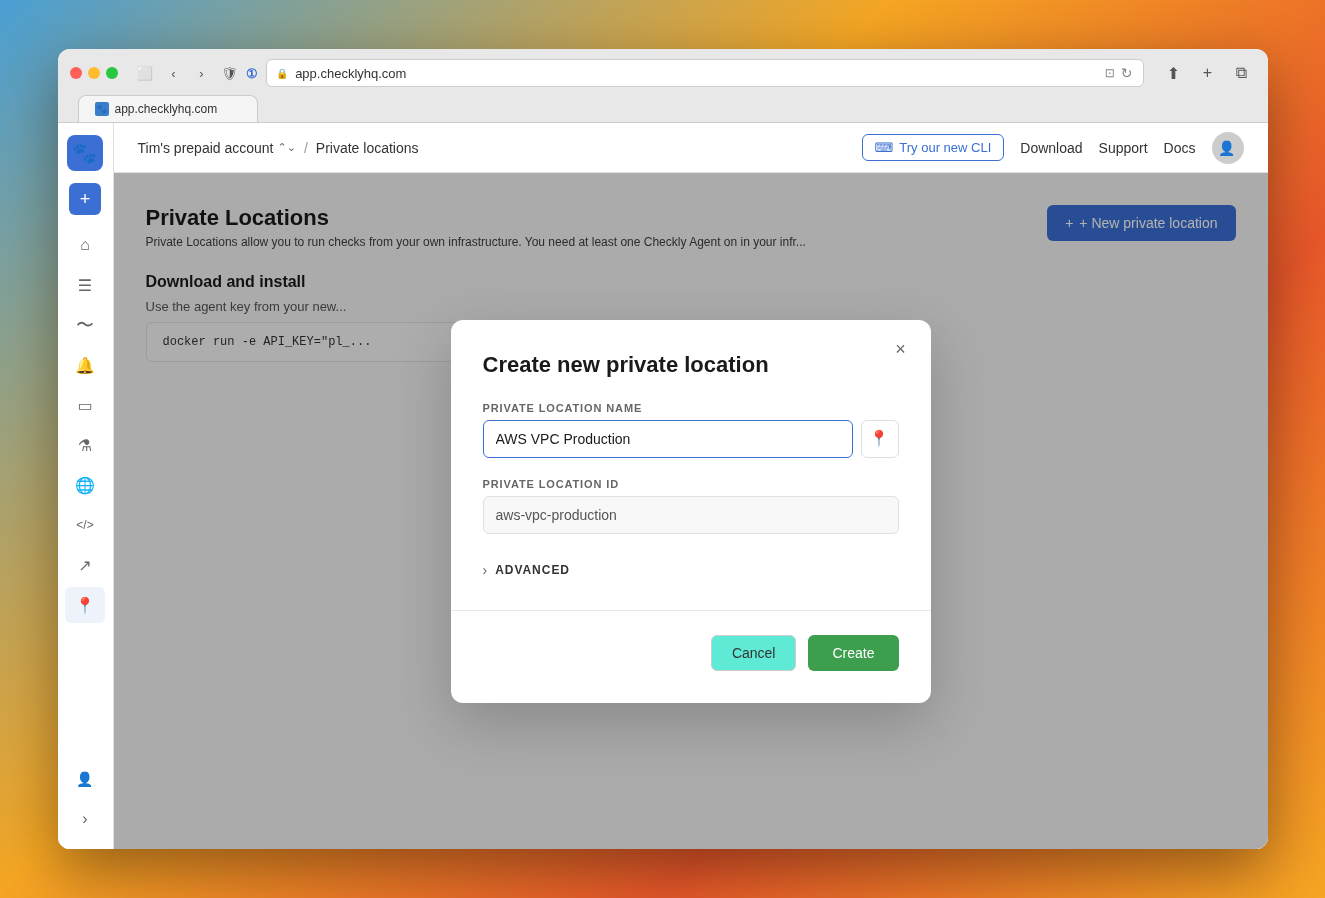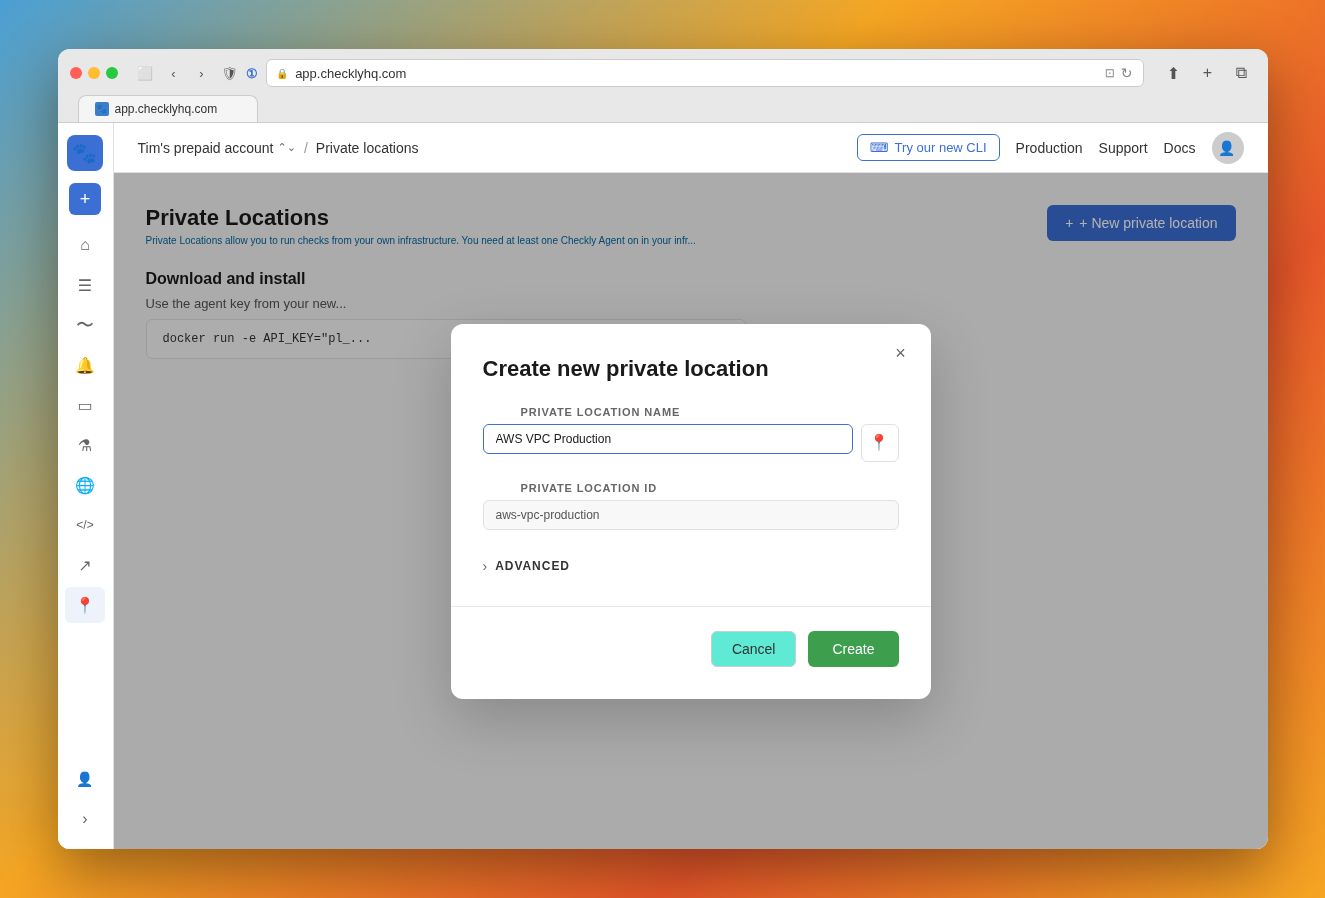--- a/index.html
+++ b/index.html
@@ -320,22 +320,22 @@
     }
 
     .page-title-section h1 {
       font-size: 22px;
       font-weight: 700;
       color: #1a1a1a;
       margin-bottom: 4px;
     }
 
     .page-title-section p {
-      font-size: 10px;
-      color: #0369a1;
+      font-size: 12px;
+      color: #404040;
     }
 
     .new-location-btn {
       background: #3b6fd4;
       color: white;
       border: none;
       border-radius: 6px;
       padding: 10px 18px;
       font-size: 14px;
       cursor: pointer;
@@ -425,36 +425,35 @@
       margin-bottom: 24px;
     }
 
     .field-label {
       font-size: 11px;
       font-weight: 600;
       color: #666;
       letter-spacing: 0.08em;
       text-transform: uppercase;
       margin-bottom: 6px;
-      margin-left: 38px;
     }
 
     .input-row {
       display: flex;
       gap: 8px;
       margin-bottom: 20px;
     }
 
     .text-input {
       flex: 1;
-      height: 30px;
+      height: 38px;
       border: 1.5px solid #3b6fd4;
       border-radius: 6px;
       padding: 0 12px;
-      font-size: 12px;
+      font-size: 14px;
       color: #1a1a1a;
       outline: none;
       background: #fff;
     }
 
     .text-input.readonly {
       border-color: #e0e0e0;
       background: #f8f8f8;
       color: #555;
     }
@@ -601,21 +600,21 @@
             <span style="font-size:11px; color:#666;">⌃⌄</span>
           </span>
           <span class="breadcrumb-sep">/</span>
           <span class="breadcrumb-current">Private locations</span>
         </div>
         <div class="header-actions">
           <button class="cli-btn">
             <span>⌨</span>
             <span>Try our new CLI</span>
           </button>
-          <a class="nav-link">Production</a>
+          <a class="nav-link">Download</a>
           <a class="nav-link">Support</a>
           <a class="nav-link">Docs</a>
           <div class="avatar">👤</div>
         </div>
       </div>
 
       <div class="page-content">
         <div class="page-header">
           <div class="page-title-section">
             <h1>Private Locations</h1>

